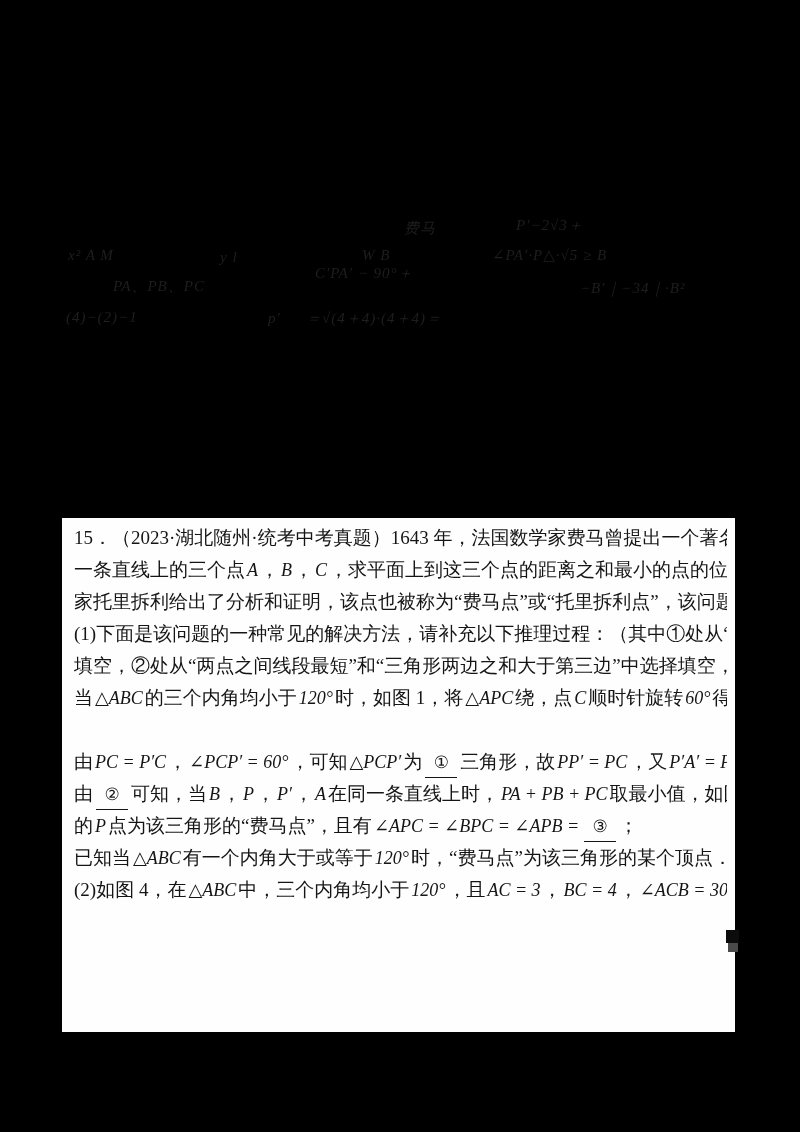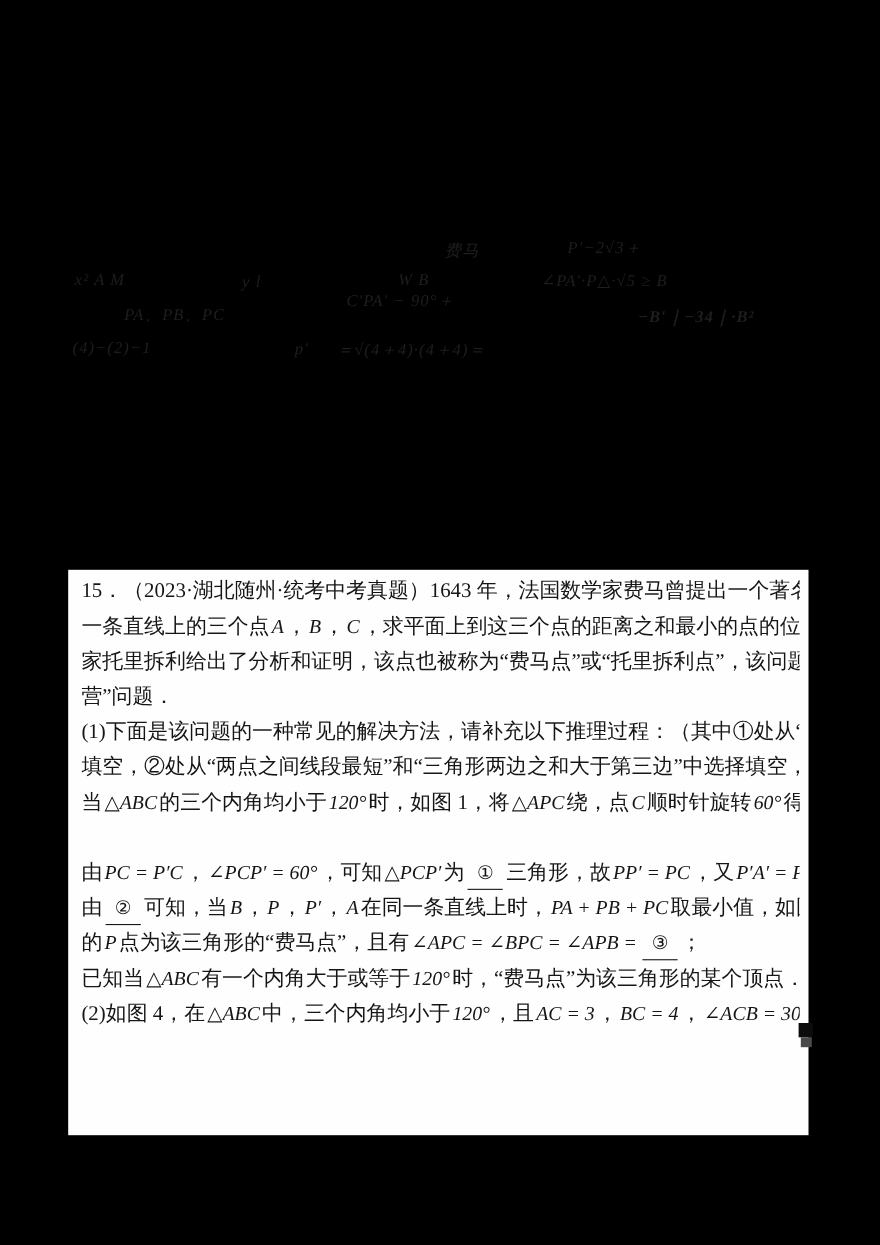--- a/index.html
+++ b/index.html
@@ -37,31 +37,30 @@
 
 <div class="frag-layer">
     <span class="frag" style="left: 404px; top: 219px;">费马</span>
     <span class="frag" style="left: 516px; top: 216px;">P′−2√3＋</span>
     <span class="frag" style="left: 68px; top: 247px;">x²  A  M</span>
     <span class="frag" style="left: 220px; top: 249px;">y  l</span>
     <span class="frag" style="left: 362px; top: 247px;">W  B</span>
     <span class="frag" style="left: 492px; top: 246px;">∠PA′·P△·√5 ≥ B</span>
     <span class="frag" style="left: 113px; top: 277px;">PA、PB、PC</span>
     <span class="frag" style="left: 288px; top: 264px; margin-left: 27px;">C′PA′ − 90°＋</span>
-    <span class="frag" style="left: 580px; top: 279px; font-weight: bold;">−B′｜−34｜·B²</span>
+    <span class="frag" style="left: 580px; top: 279px;">−B′｜−34｜·B²</span>
     <span class="frag" style="left: 66px; top: 309px;">(4)−(2)−1</span>
     <span class="frag" style="left: 268px; top: 310px;">p′</span>
     <span class="frag" style="left: 306px; top: 309px;">＝√(4＋4)·(4＋4)＝</span>
   </div>
 
 <div class="content" style="left: 62px; top: 518px; width: 673px; height: 514px;">
     <div class="line"><span class="seg-cn">15．（2023·湖北随州·统考中考真题）1643 年，法国数学家费马曾提出一个著名的几何问题：给定不在同</span></div>
     <div class="line"><span class="seg-cn">一条直线上的三个点</span><span class="seg-math">A</span><span class="seg-cn">，</span><span class="seg-math">B</span><span class="seg-cn">，</span><span class="seg-math">C</span><span class="seg-cn">，求平面上到这三个点的距离之和最小的点的位置，意大利数学家和物理学</span></div>
     <div class="line"><span class="seg-cn">家托里拆利给出了分析和证明，该点也被称为“费马点”或“托里拆利点”，该问题也被称为“将军巡</span></div>
-    <div class="line"><span class="seg-cn">营”问题．</span></div>
     <div class="line"><span class="seg-cn">(1)下面是该问题的一种常见的解决方法，请补充以下推理过程：（其中①处从“直角”和“等边”中选择</span></div>
     <div class="line"><span class="seg-cn">填空，②处从“两点之间线段最短”和“三角形两边之和大于第三边”中选择填空，③处填写角度数，④</span></div>
     <div class="line"><span class="seg-cn">当</span><span class="seg-math">△ABC</span><span class="seg-cn">的三个内角均小于</span><span class="seg-math">120°</span><span class="seg-cn">时，如图 1，将</span><span class="seg-math">△APC</span><span class="seg-cn">绕，点</span><span class="seg-math">C</span><span class="seg-cn">顺时针旋转</span><span class="seg-math">60°</span><span class="seg-cn">得到</span></div>
     <div class="line"></div>
     <div class="line"><span class="seg-cn">由</span><span class="seg-math">PC = P′C</span><span class="seg-cn">，</span><span class="seg-math">∠PCP′ = 60°</span><span class="seg-cn">，可知</span><span class="seg-math">△PCP′</span><span class="seg-cn">为</span><span class="seg-blank">①</span><span class="seg-cn">三角形，故</span><span class="seg-math">PP′ = PC</span><span class="seg-cn">，又</span><span class="seg-math">P′A′ = PA</span></div>
     <div class="line"><span class="seg-cn">由</span><span class="seg-blank">②</span><span class="seg-cn">可知，当</span><span class="seg-math">B</span><span class="seg-cn">，</span><span class="seg-math">P</span><span class="seg-cn">，</span><span class="seg-math">P′</span><span class="seg-cn">，</span><span class="seg-math">A</span><span class="seg-cn">在同一条直线上时，</span><span class="seg-math">PA + PB + PC</span><span class="seg-cn">取最小值，如图 2，最小值为</span></div>
     <div class="line"><span class="seg-cn">的</span><span class="seg-math">P</span><span class="seg-cn">点为该三角形的“费马点”，且有</span><span class="seg-math">∠APC = ∠BPC = ∠APB =</span><span class="seg-blank">③</span><span class="seg-cn">；</span></div>
     <div class="line"><span class="seg-cn">已知当</span><span class="seg-math">△ABC</span><span class="seg-cn">有一个内角大于或等于</span><span class="seg-math">120°</span><span class="seg-cn">时，“费马点”为该三角形的某个顶点．如图 3，若</span></div>
     <div class="line"><span class="seg-cn">(2)如图 4，在</span><span class="seg-math">△ABC</span><span class="seg-cn">中，三个内角均小于</span><span class="seg-math">120°</span><span class="seg-cn">，且</span><span class="seg-math">AC = 3</span><span class="seg-cn">，</span><span class="seg-math">BC = 4</span><span class="seg-cn">，</span><span class="seg-math">∠ACB = 30°</span></div>
   </div>

